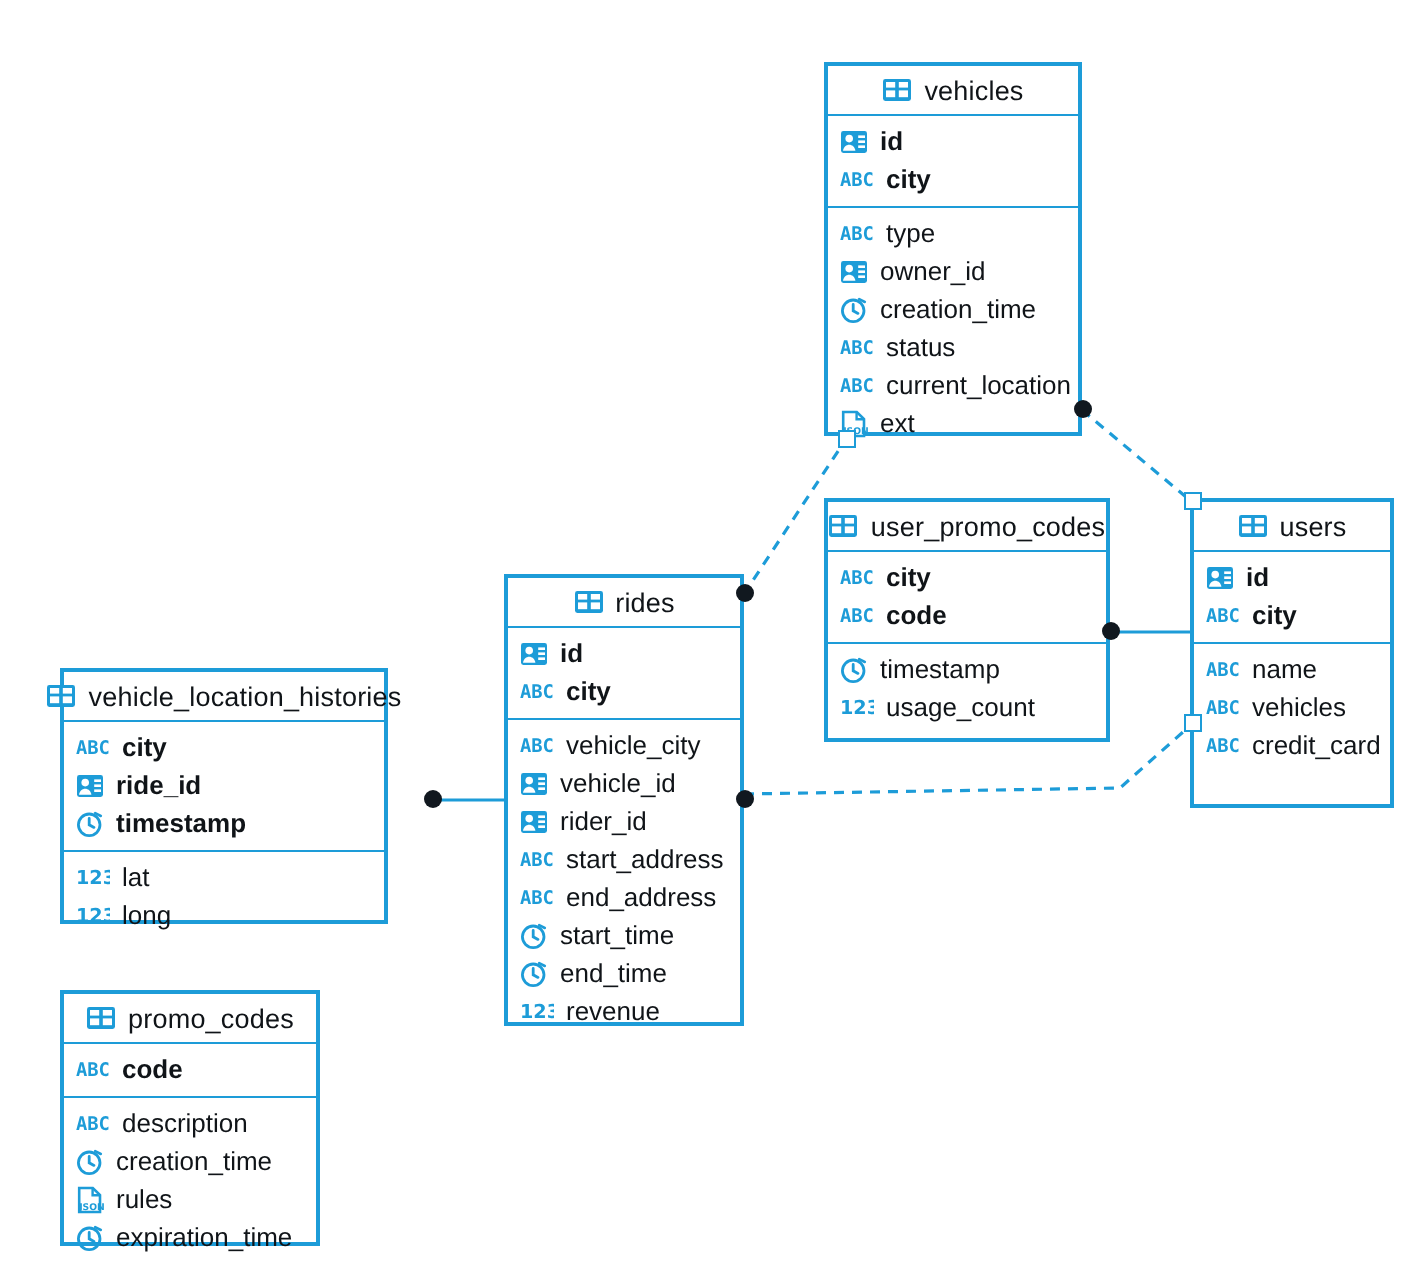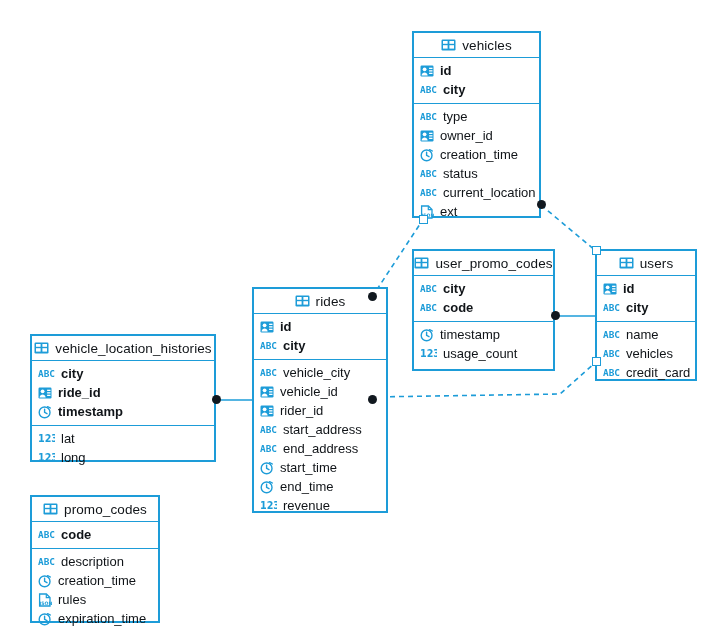--- a/index.html
+++ b/index.html
@@ -223,21 +223,21 @@
           <span class="ico">
             <svg width="17" height="11" viewBox="0 0 17 11">
               <text x="0" y="9" font-family="DejaVu Sans, sans-serif" font-size="9.6" font-weight="bold" fill="#1d9cd8">123</text>
             </svg>
           </span>
           <span class="col-name">usage_count</span>
         </div>
       </div>
   </div>
 
-  <div class="table-node" style="left:595px;top:249px;width:102px;height:132px;">
+  <div class="table-node" style="left:595px;top:249px;width:102px;height:155px;">
     <div class="tbl-header">
       <span class="ico">
           <svg width="15" height="12" viewBox="0 0 15 12">
             <rect x="0.5" y="0.5" width="14" height="11" rx="1.2" fill="#1d9cd8"></rect>
             <rect x="2" y="2" width="4.6" height="2.8" fill="#fff"></rect>
             <rect x="8.4" y="2" width="4.6" height="2.8" fill="#fff"></rect>
             <rect x="2" y="6.2" width="4.6" height="3.4" fill="#fff"></rect>
             <rect x="8.4" y="6.2" width="4.6" height="3.4" fill="#fff"></rect>
           </svg>
         </span>
@@ -287,21 +287,21 @@
           <span class="ico">
             <svg width="17" height="11" viewBox="0 0 17 11">
               <text x="0" y="9" font-family="DejaVu Sans Mono, monospace" font-size="9.4" font-weight="bold" fill="#1d9cd8">ABC</text>
             </svg>
           </span>
           <span class="col-name">credit_card</span>
         </div>
       </div>
   </div>
 
-  <div class="table-node" style="left:252px;top:287px;width:136px;height:226px;">
+  <div class="table-node" style="left:252px;top:287px;width:120px;height:226px;">
     <div class="tbl-header">
       <span class="ico">
           <svg width="15" height="12" viewBox="0 0 15 12">
             <rect x="0.5" y="0.5" width="14" height="11" rx="1.2" fill="#1d9cd8"></rect>
             <rect x="2" y="2" width="4.6" height="2.8" fill="#fff"></rect>
             <rect x="8.4" y="2" width="4.6" height="2.8" fill="#fff"></rect>
             <rect x="2" y="6.2" width="4.6" height="3.4" fill="#fff"></rect>
             <rect x="8.4" y="6.2" width="4.6" height="3.4" fill="#fff"></rect>
           </svg>
         </span>
@@ -405,21 +405,21 @@
           <span class="ico">
             <svg width="17" height="11" viewBox="0 0 17 11">
               <text x="0" y="9" font-family="DejaVu Sans, sans-serif" font-size="9.6" font-weight="bold" fill="#1d9cd8">123</text>
             </svg>
           </span>
           <span class="col-name">revenue</span>
         </div>
       </div>
   </div>
 
-  <div class="table-node" style="left:30px;top:334px;width:186px;height:128px;">
+  <div class="table-node" style="left:30px;top:334px;width:164px;height:128px;">
     <div class="tbl-header">
       <span class="ico">
           <svg width="15" height="12" viewBox="0 0 15 12">
             <rect x="0.5" y="0.5" width="14" height="11" rx="1.2" fill="#1d9cd8"></rect>
             <rect x="2" y="2" width="4.6" height="2.8" fill="#fff"></rect>
             <rect x="8.4" y="2" width="4.6" height="2.8" fill="#fff"></rect>
             <rect x="2" y="6.2" width="4.6" height="3.4" fill="#fff"></rect>
             <rect x="8.4" y="6.2" width="4.6" height="3.4" fill="#fff"></rect>
           </svg>
         </span>

